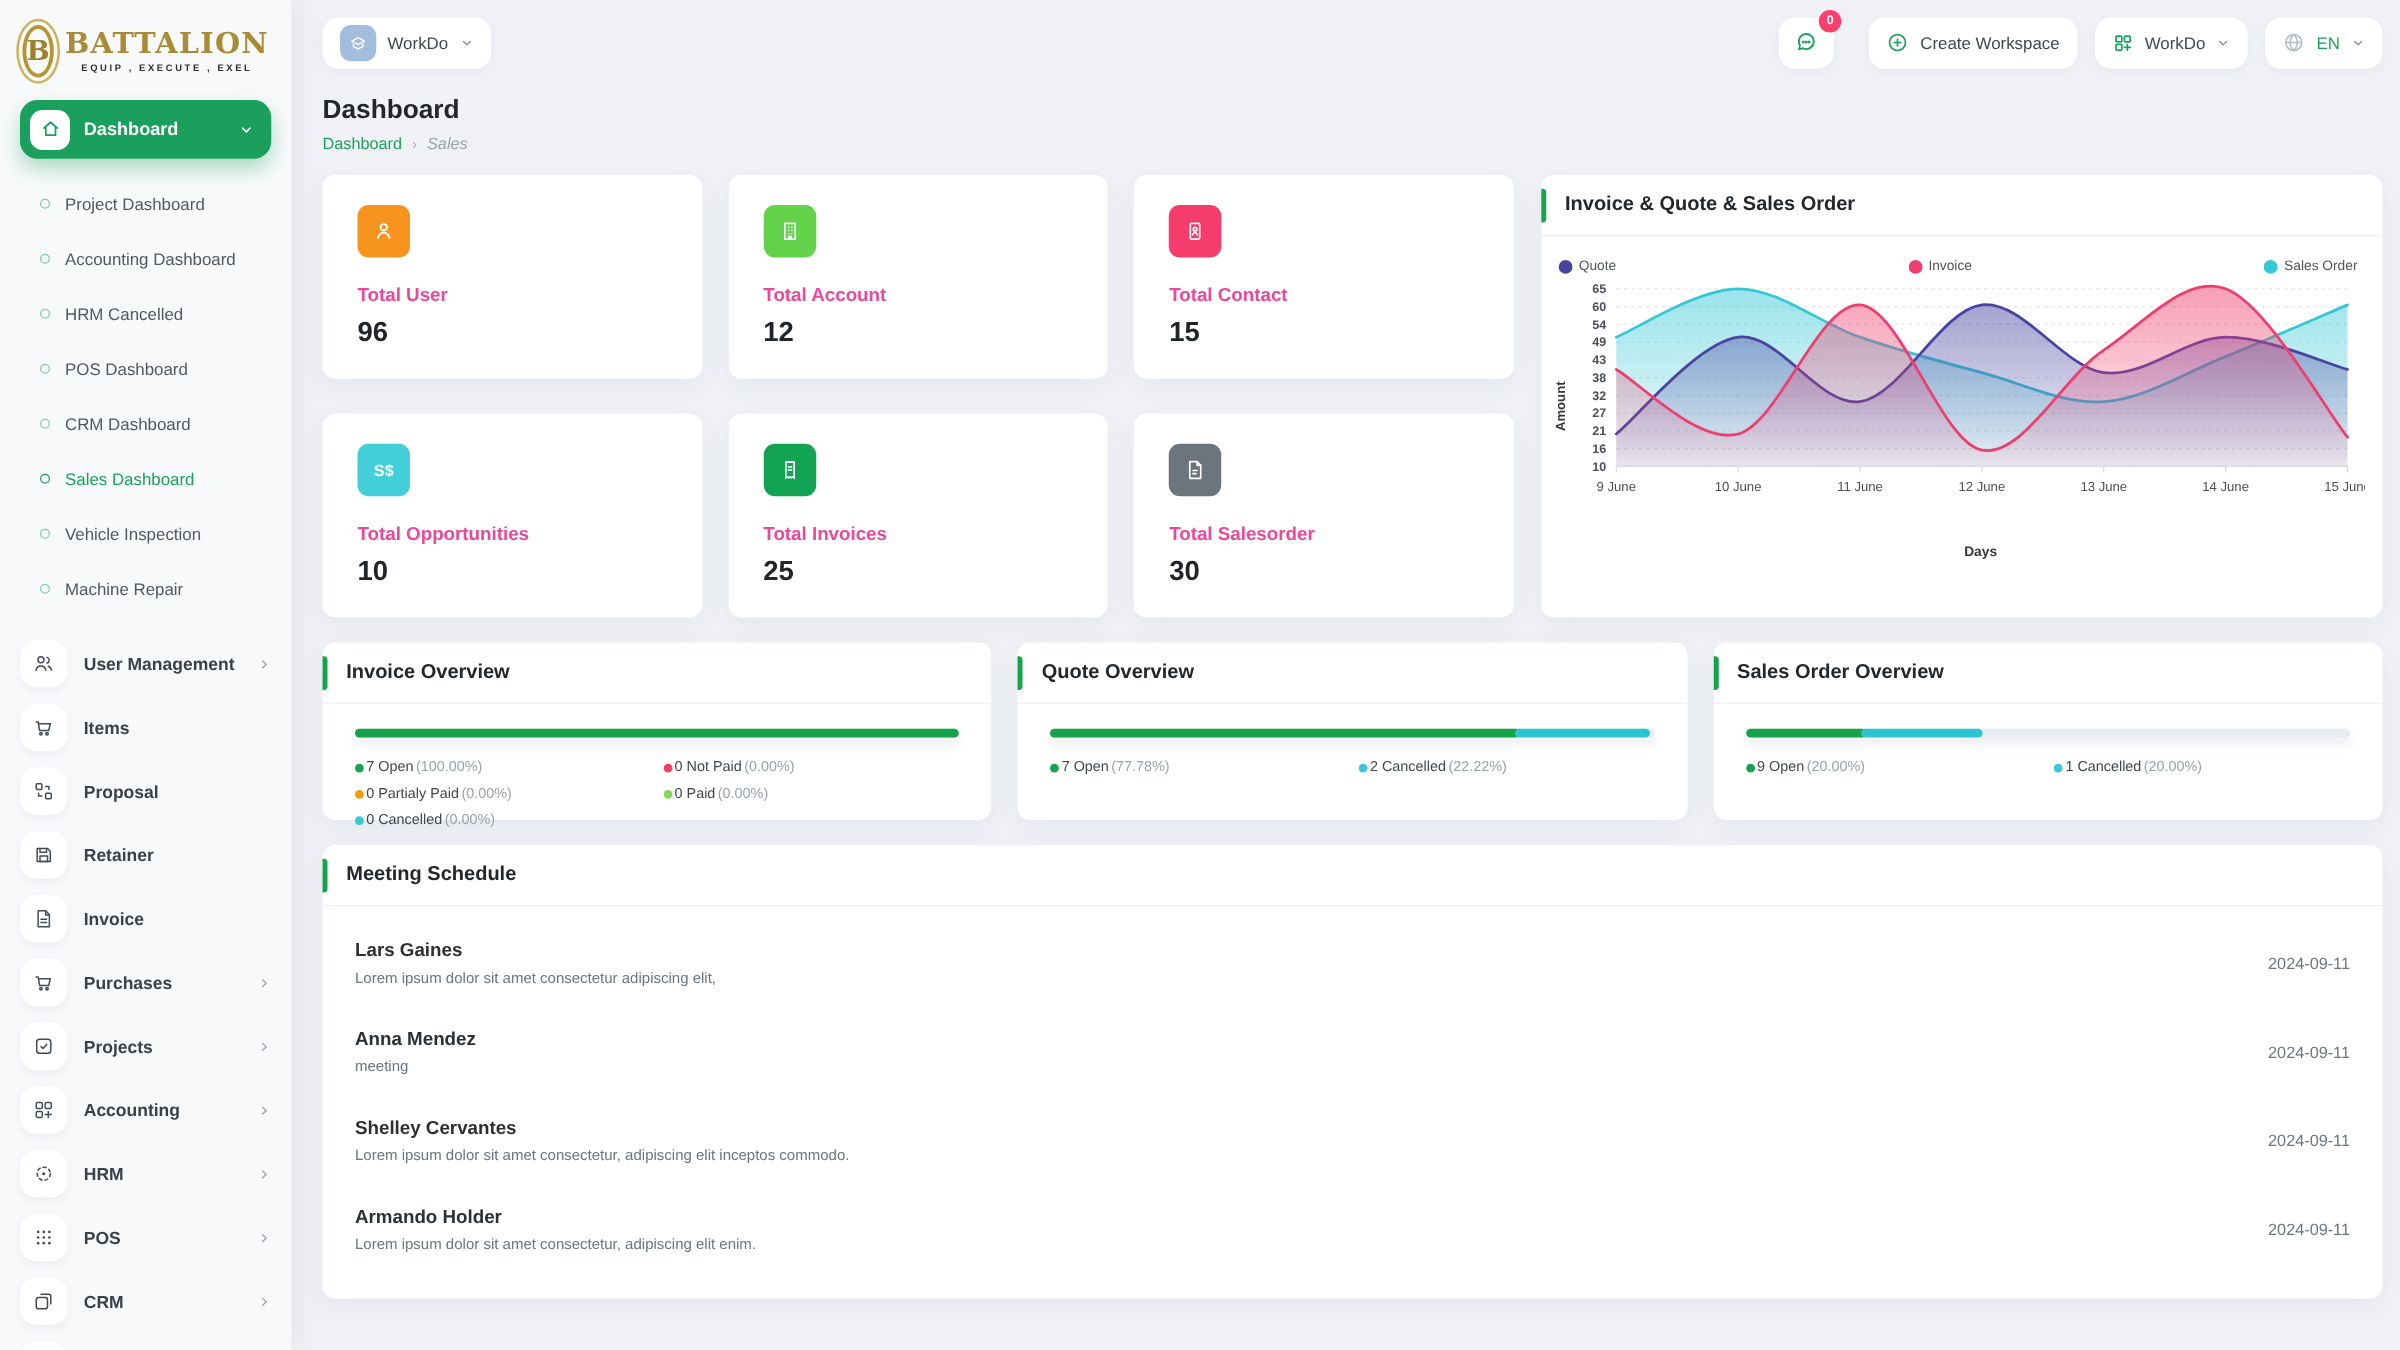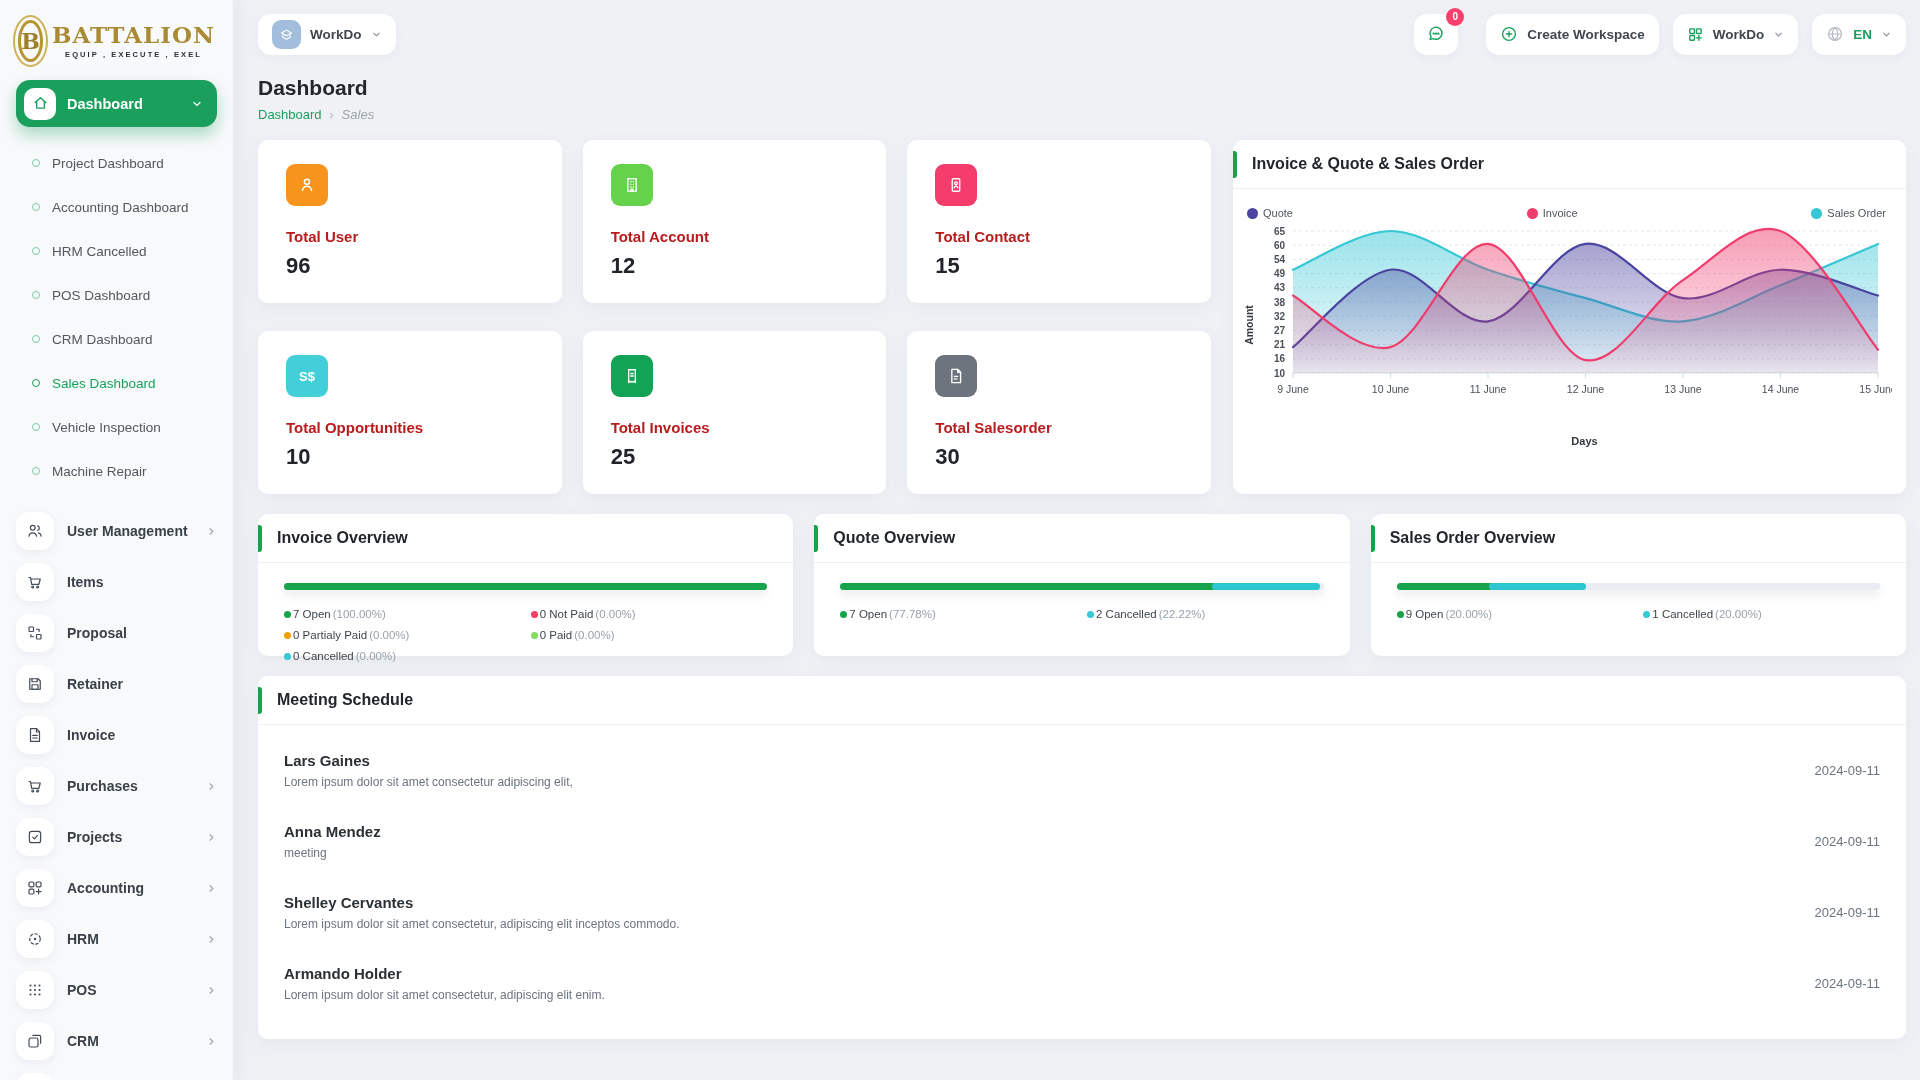--- a/index.html
+++ b/index.html
@@ -53,21 +53,21 @@
 
   
   .main { flex:1; display:flex; flex-direction:column; padding:0 14px 0 25px; }
   .topbar { display:flex; align-items:center; height:60px; padding-top:8px; }
   .pill {
     background:#fff; border-radius:13px; height:41px; display:flex; align-items:center;
     gap:9px; padding:0 14px; box-shadow:0 3px 10px rgba(120,130,150,.07); cursor:pointer;
   }
   .topbar .spacer { flex:1; }
   .ws-avatar { width:29px; height:29px; border-radius:9px; background:#a3bedd; display:flex; align-items:center; justify-content:center; }
-  .pill .ptxt { font-size:13.5px; font-weight:700; color:#40474e; }
+  .pill .ptxt { font-size:13.5px; font-weight:400; color:#40474e; }
   .pill .ptxt.green { color:#1aa05c; }
   .msg-btn { position:relative; width:44px; justify-content:center; padding:0; margin-right:14px; }
   .badge {
     position:absolute; top:-6px; right:-6px; min-width:18px; height:18px; border-radius:50%;
     background:#fd3f6e; color:#fff; font-size:10px; font-weight:700;
     display:flex; align-items:center; justify-content:center;
   }
   .topbar .pill + .pill { margin-left:14px; }
 
   .page-head { margin:16px 0 18px 0; }
@@ -80,21 +80,21 @@
   .card { background:#fff; border-radius:10px; box-shadow:0 6px 20px rgba(70,80,100,.06); }
   .card-head { display:flex; align-items:center; height:49px; border-bottom:1px solid #eef0f3; position:relative; }
   .card-head .accent { position:absolute; left:0; top:11px; width:4px; height:27px; background:#16a34a; border-radius:0 3px 3px 0; }
   .card-head .ctitle { font-size:16px; font-weight:700; color:#23272b; padding-left:19px; }
 
   .row1 { display:flex; gap:22px; }
   .stats-grid { width:953px; display:grid; grid-template-columns:repeat(3,1fr); gap:28px 21px; }
   .stat-card { height:163px; padding:24px 28px; display:flex; flex-direction:column; }
   .stat-icon { width:42px; height:42px; border-radius:9px; display:flex; align-items:center; justify-content:center; }
   .stat-icon .sg { color:#fff; font-weight:700; font-size:13px; }
-  .stat-label { margin-top:auto; font-size:15px; font-weight:600; color:#b91c1c; }
+  .stat-label { margin-top:auto; font-size:15px; font-weight:600; color:#ec4899; }
   .stat-value { font-size:22px; font-weight:700; color:#212529; margin-top:8px; }
 
   .chart-card { flex:1; height:354px; }
   .chart-body { padding:8px 14px 0 14px; position:relative; }
   .chart-legend { display:flex; justify-content:space-between; gap:14px; padding:10px 6px 2px 0; }
   .leg-item { display:flex; align-items:center; gap:5px; }
   .leg-dot { width:11px; height:11px; border-radius:50%; }
   .leg-txt { font-size:11px; color:#50565c; }
   .ylab { position:absolute; left:-4px; top:130px; transform:rotate(-90deg); font-size:10.5px; font-weight:700; color:#33383c; }
   .xlab { text-align:center; font-size:11px; font-weight:700; color:#33383c; padding:2px 0 8px 30px; }

